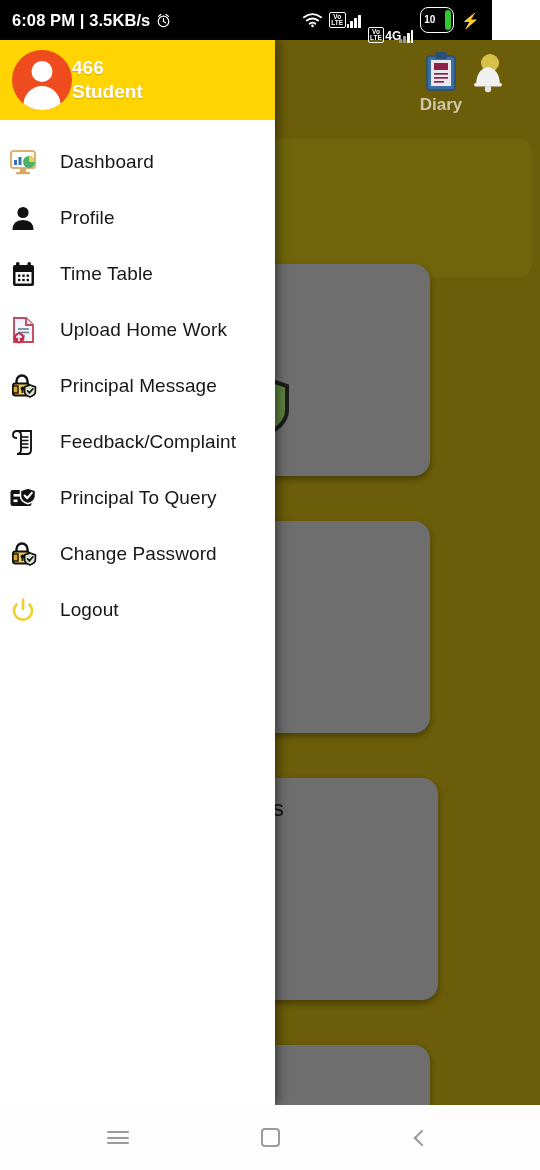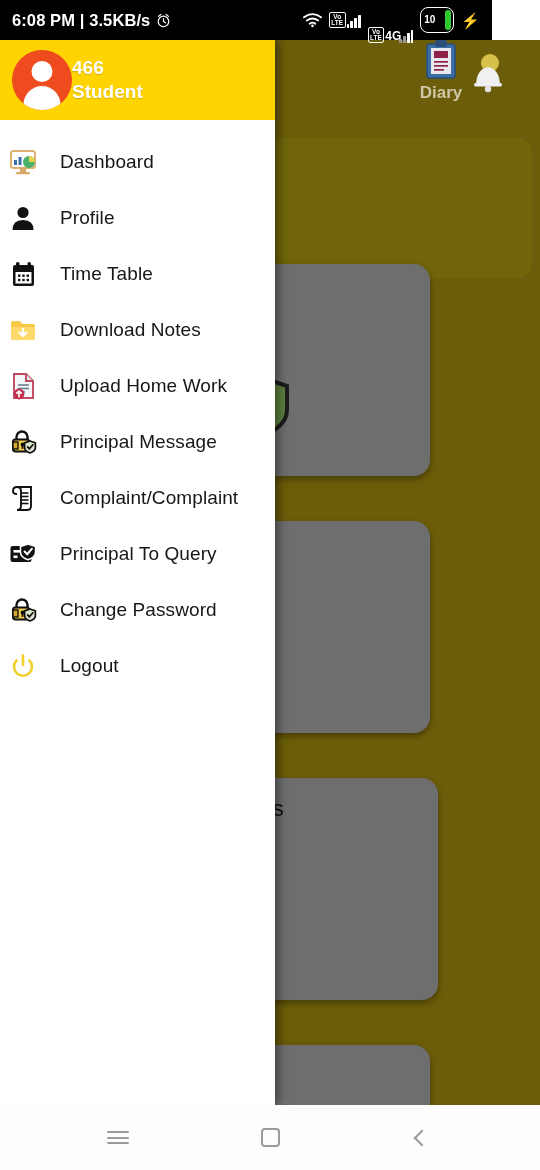--- a/index.html
+++ b/index.html
@@ -46,21 +46,21 @@
   }
   .bolt { color:#fff; font-size:15px; font-weight:bold; line-height:1; }
 
   
   .appbg {
     position:absolute; top:40px; left:0; width:540px; height:1065px;
     background:#6b5d09; overflow:hidden; z-index:10;
   }
   .bg-topbar { position:absolute; top:0; left:0; width:540px; height:98px; }
   .bg-diary {
-    position:absolute; left:410px; top:0; width:62px;
+    position:absolute; left:410px; top:12px; width:62px;
     display:flex; flex-direction:column; align-items:center;
   }
   .bg-diary .lbl {
     margin-top:3px; font-size:17px; color:#cfc8a8; font-weight:bold;
   }
   .bg-bell { position:absolute; left:468px; top:12px; width:40px; height:44px; }
 
   .bg-panel {
     position:absolute; left:8px; top:98px; width:524px; height:140px;
     background:#70650a; border-radius:14px;
@@ -335,30 +335,20 @@
             <rect x="8" y="17.8" width="2.4" height="2.4"></rect>
               <rect x="12.3" y="17.8" width="2.4" height="2.4"></rect>
             <rect x="16.6" y="17.8" width="2.4" height="2.4"></rect>
           </g>
         </svg>
       </div>
       <div class="mi-lb">Time Table</div>
     </div>
 
 
-    <div class="mi">
-      <div class="mi-ic">
-        <svg width="28" height="27" viewBox="0 0 28 27">
-          <path d="M2 6 q0 -2 2 -2 h7 l2.5 3 H24 q2 0 2 2 v12 q0 2 -2 2 H4 q-2 0 -2 -2 Z" fill="#f6c948"></path>
-          <path d="M2 10 h24 v11 q0 2 -2 2 H4 q-2 0 -2 -2 Z" fill="#ffd96a"></path>
-          <path d="M14 12 v6 M10.5 15.5 L14 19 L17.5 15.5" fill="none" stroke="#fff" stroke-width="2.3" stroke-linecap="round" stroke-linejoin="round"></path>
-        </svg>
-      </div>
-      <div class="mi-lb">Download Notes</div>
-    </div>
 
     <div class="mi">
       <div class="mi-ic">
         <svg width="27" height="28" viewBox="0 0 27 28">
           <path d="M4 2 h12 l7 7 v17 H4 Z" fill="#f2f6fa" stroke="#c24a60" stroke-width="1.9"></path>
           <path d="M16 2 v7 h7" fill="#e2e9f0" stroke="#c24a60" stroke-width="1.9"></path>
           <g stroke="#6f7f92" stroke-width="1.6">
             <line x1="8" y1="13" x2="19" y2="13"></line>
               <line x1="8" y1="16.5" x2="19" y2="16.5"></line>
             <line x1="8" y1="20" x2="15" y2="20"></line>
@@ -391,21 +381,21 @@
           <path d="M7 2 h14 v19 q0 4 -4 4 H7 q4 0 4 -4 V6 q0 -4 -4 -4 Z" fill="#fff" stroke="#111" stroke-width="1.9"></path>
           <path d="M7 2 q-4 0 -4 4 q0 3 4 3" fill="none" stroke="#111" stroke-width="1.9"></path>
           <g stroke="#111" stroke-width="1.6">
             <line x1="11.5" y1="8" x2="18.5" y2="8"></line>
               <line x1="11.5" y1="11.5" x2="18.5" y2="11.5"></line>
             <line x1="11.5" y1="15" x2="18.5" y2="15"></line>
               <line x1="11.5" y1="18.5" x2="18.5" y2="18.5"></line>
           </g>
         </svg>
       </div>
-      <div class="mi-lb">Complaint/Complaint</div>
+      <div class="mi-lb">Feedback/Complaint</div>
     </div>
 
     <div class="mi">
       <div class="mi-ic">
         <svg width="28" height="26" viewBox="0 0 28 26">
           <rect x="1.5" y="5" width="21" height="16" rx="2.2" fill="#111"></rect>
           <rect x="4.5" y="9" width="7" height="2.6" fill="#fff"></rect>
           <rect x="4.5" y="14.5" width="4" height="2.6" fill="#fff"></rect>
           <path d="M19 3 l7.5 2.6 v5.6 q0 5 -7.5 7.6 q-7.5 -2.6 -7.5 -7.6 V5.6 Z" fill="#111" stroke="#fff" stroke-width="1.5"></path>
           <path d="M15.6 10.6 l2.6 2.7 l4.6 -5.4" fill="none" stroke="#fff" stroke-width="2.1" stroke-linecap="round" stroke-linejoin="round"></path>

